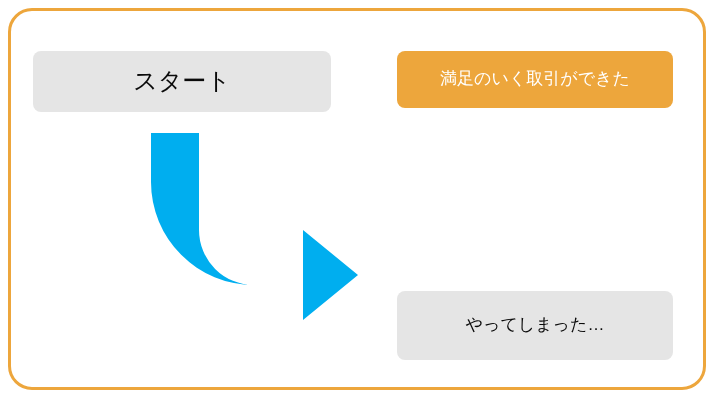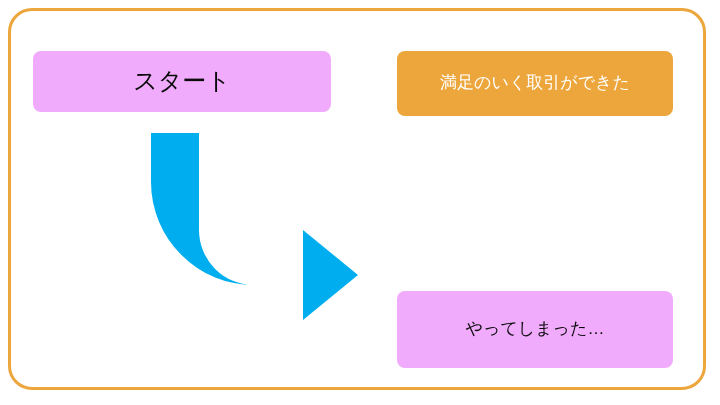--- a/index.html
+++ b/index.html
@@ -35,53 +35,53 @@
     position: absolute;
     box-sizing: border-box;
     border-radius: 8px;
     display: flex;
     align-items: center;
     justify-content: center;
     text-align: center;
     line-height: 1.2;
   }
   .box-cyan {
-    background: #f0abfc;
+    background: #e5e5e5;
     color: #0a0a0a;
   }
   .box-orange {
     background: #EDA63C;
     color: #ffffff;
   }
   #box-start {
     left: 33px;
     top: 51px;
     width: 298px;
     height: 61px;
     font-size: 24px;
   }
   #box-opt-1 {
     left: 397px;
     top: 51px;
     width: 276px;
-    height: 65px;
+    height: 57px;
     font-size: 17px;
   }
   #box-opt-2 {
     left: 397px;
     top: 171px;
     width: 276px;
     height: 61px;
     font-size: 17px;
   }
   #box-opt-3 {
     left: 397px;
     top: 291px;
     width: 276px;
-    height: 77px;
+    height: 69px;
     font-size: 17px;
   }
   #bent-arrow {
     position: absolute;
     left: 140px;
     top: 125px;
     width: 225px;
     height: 205px;
   }
 </style>

